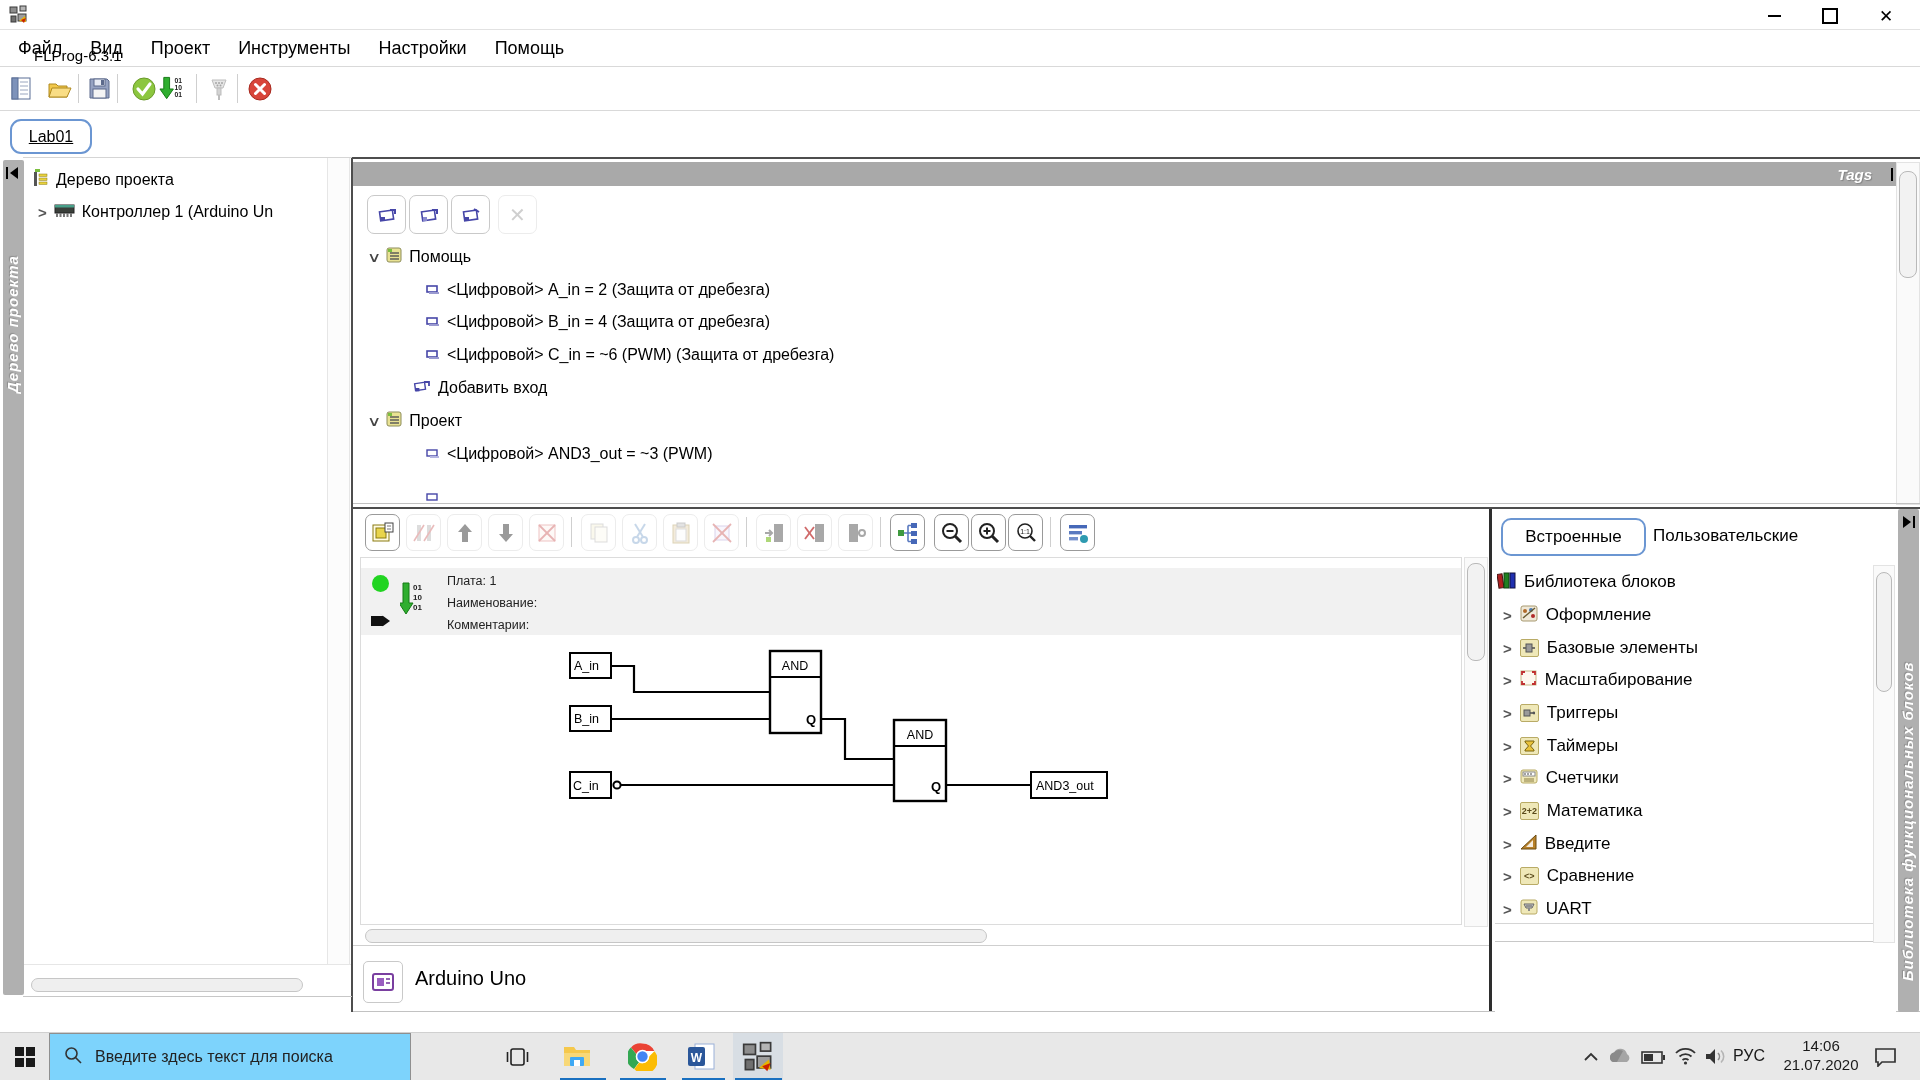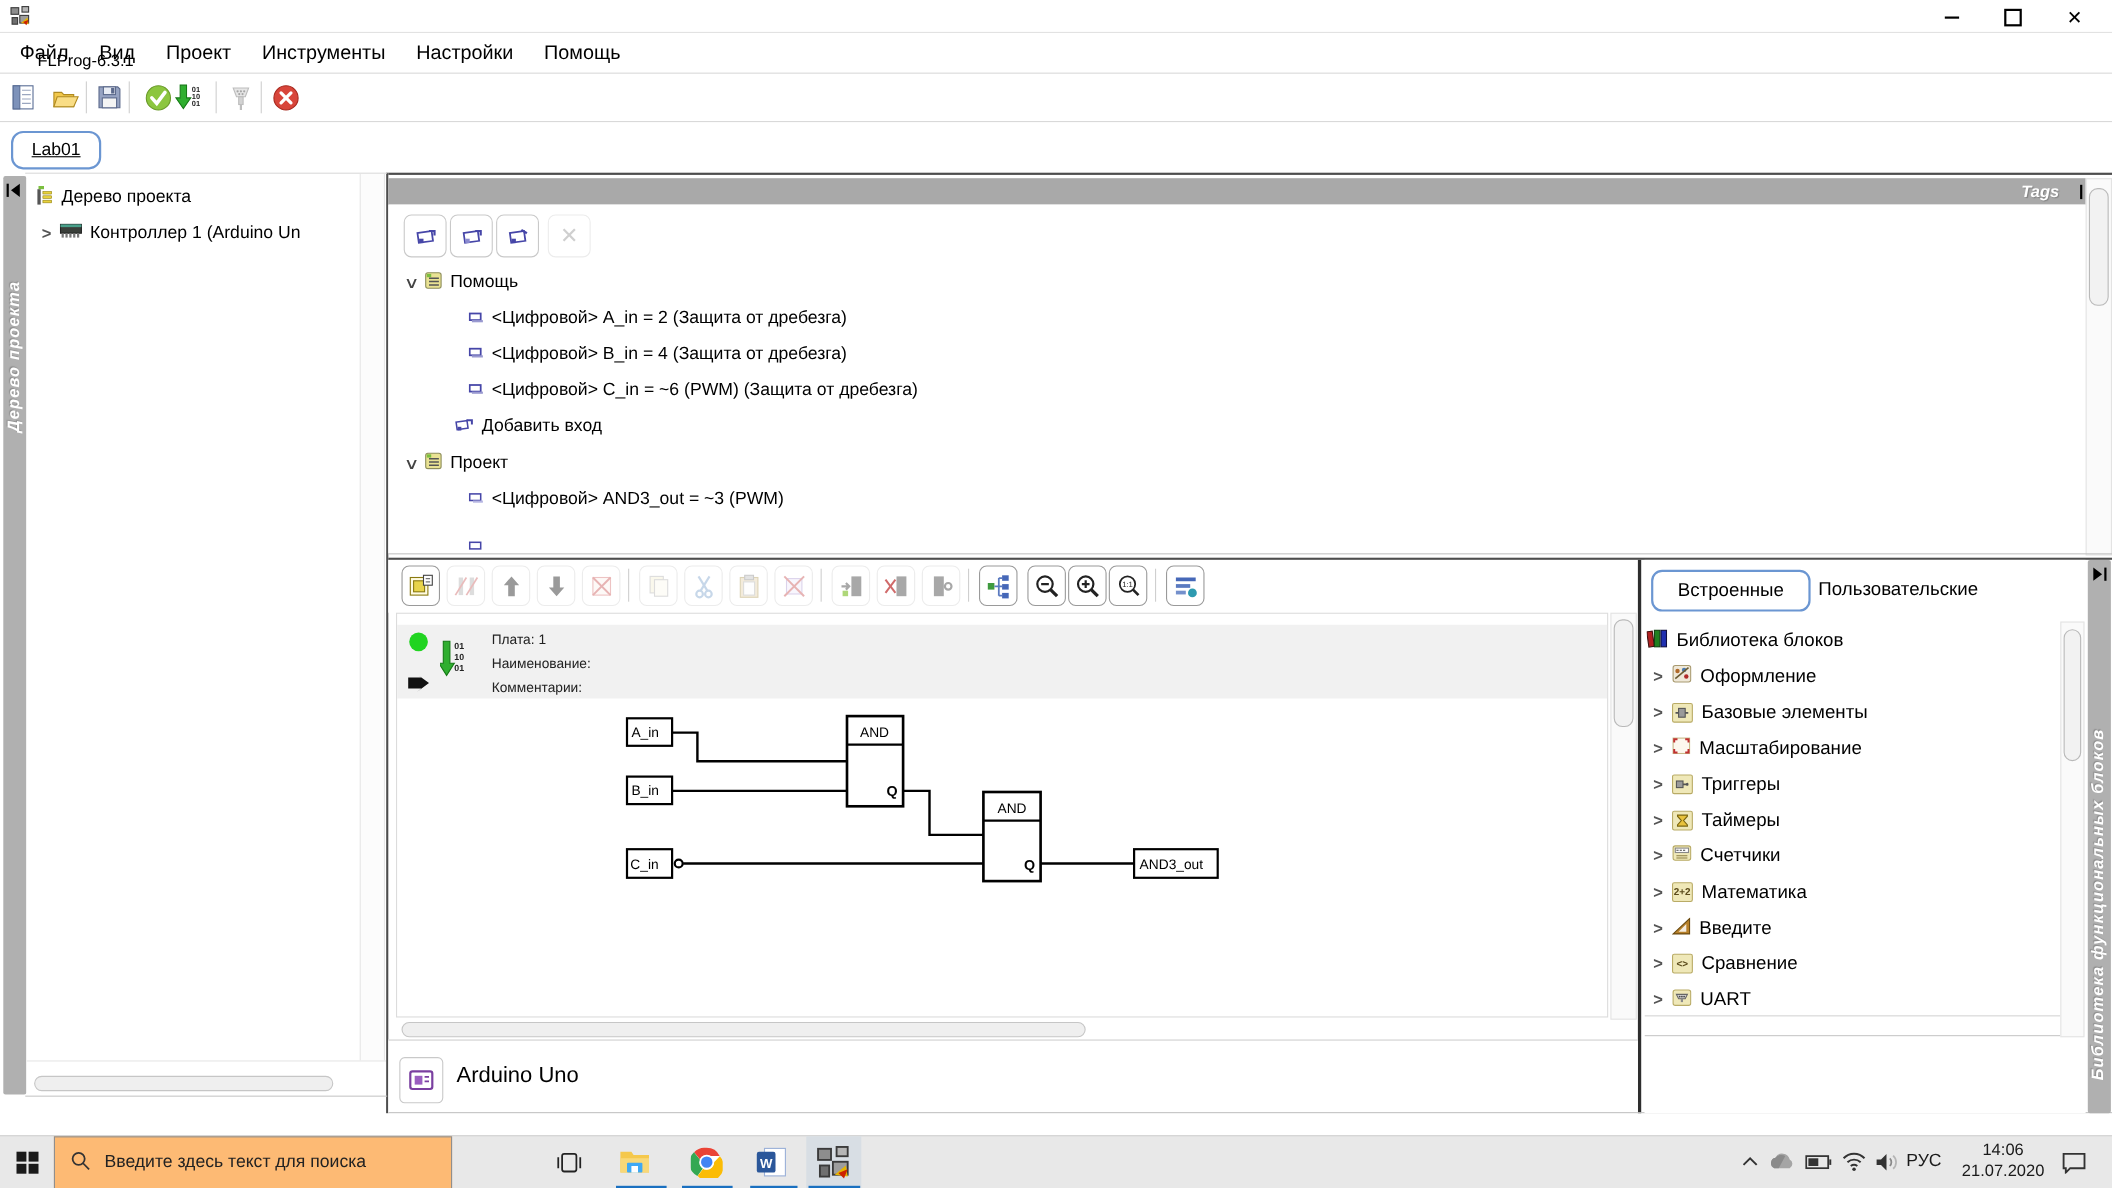--- a/index.html
+++ b/index.html
@@ -44,21 +44,21 @@
   .scthumb{background:#f2f2f2;border:1px solid #b9b9b9;border-radius:8px;}
   
   .gicon{display:inline-block;}
   
   .librow{display:flex;align-items:center;gap:8px;height:26px;}
   .lib-text{font-size:17px;white-space:nowrap;}
   .khaki{width:17px;height:16px;background:#efe8b8;border:1px solid #b9ab66;border-radius:2px;
          display:flex;align-items:center;justify-content:center;font-size:9px;font-weight:bold;color:#5a4a1a;}
   
   #taskbar{left:0;top:1032px;width:1920px;height:48px;background:#e8e8e8;border-top:1px solid #d0d0d0;}
-  #search-box{left:49px;top:0px;width:360px;height:46px;background:#fdba74;border:1px solid #8f8f8f;display:flex;align-items:center;}
+  #search-box{left:49px;top:0px;width:360px;height:46px;background:#7dd3fc;border:1px solid #8f8f8f;display:flex;align-items:center;}
   .tk-underline{position:absolute;bottom:0;height:3px;background:#1a70c0;}
   .traytxt{font-size:15px;color:#1a1a1a;}
   svg text{font-family:"Liberation Sans",sans-serif;}
 </style>
 </head>
 <body>
 
 <div id="screen">
 
   <div class="abs" id="titlebar">

